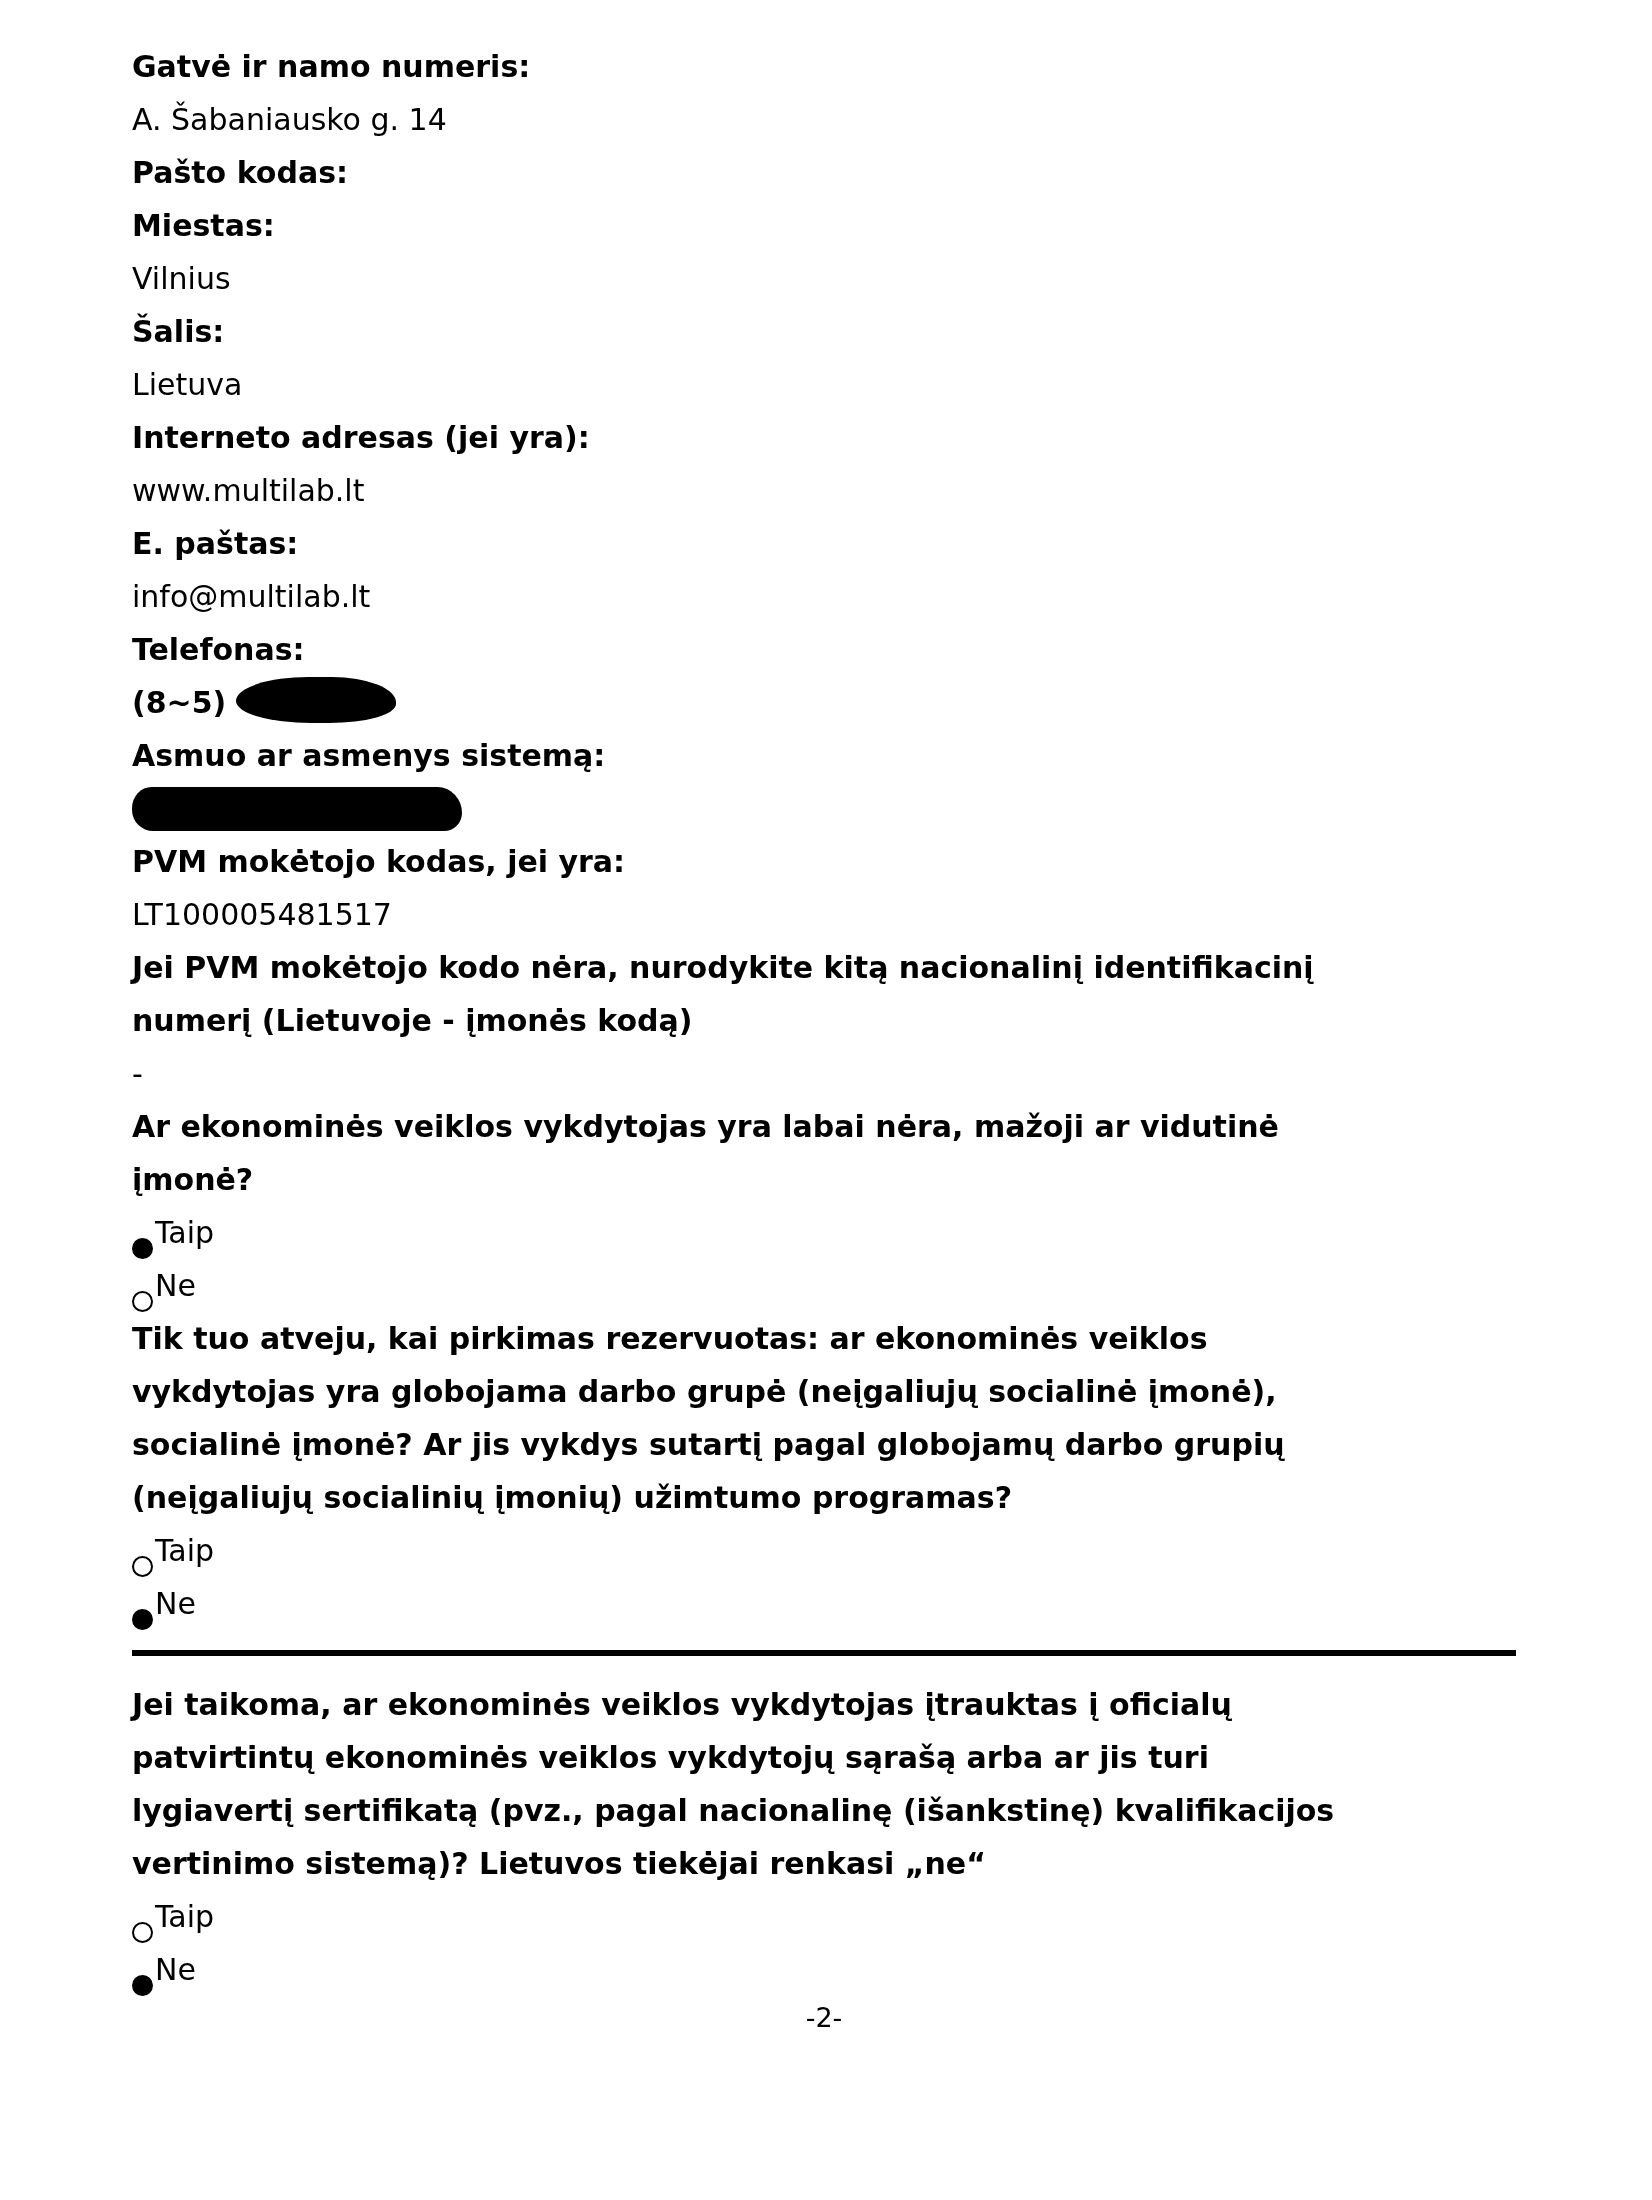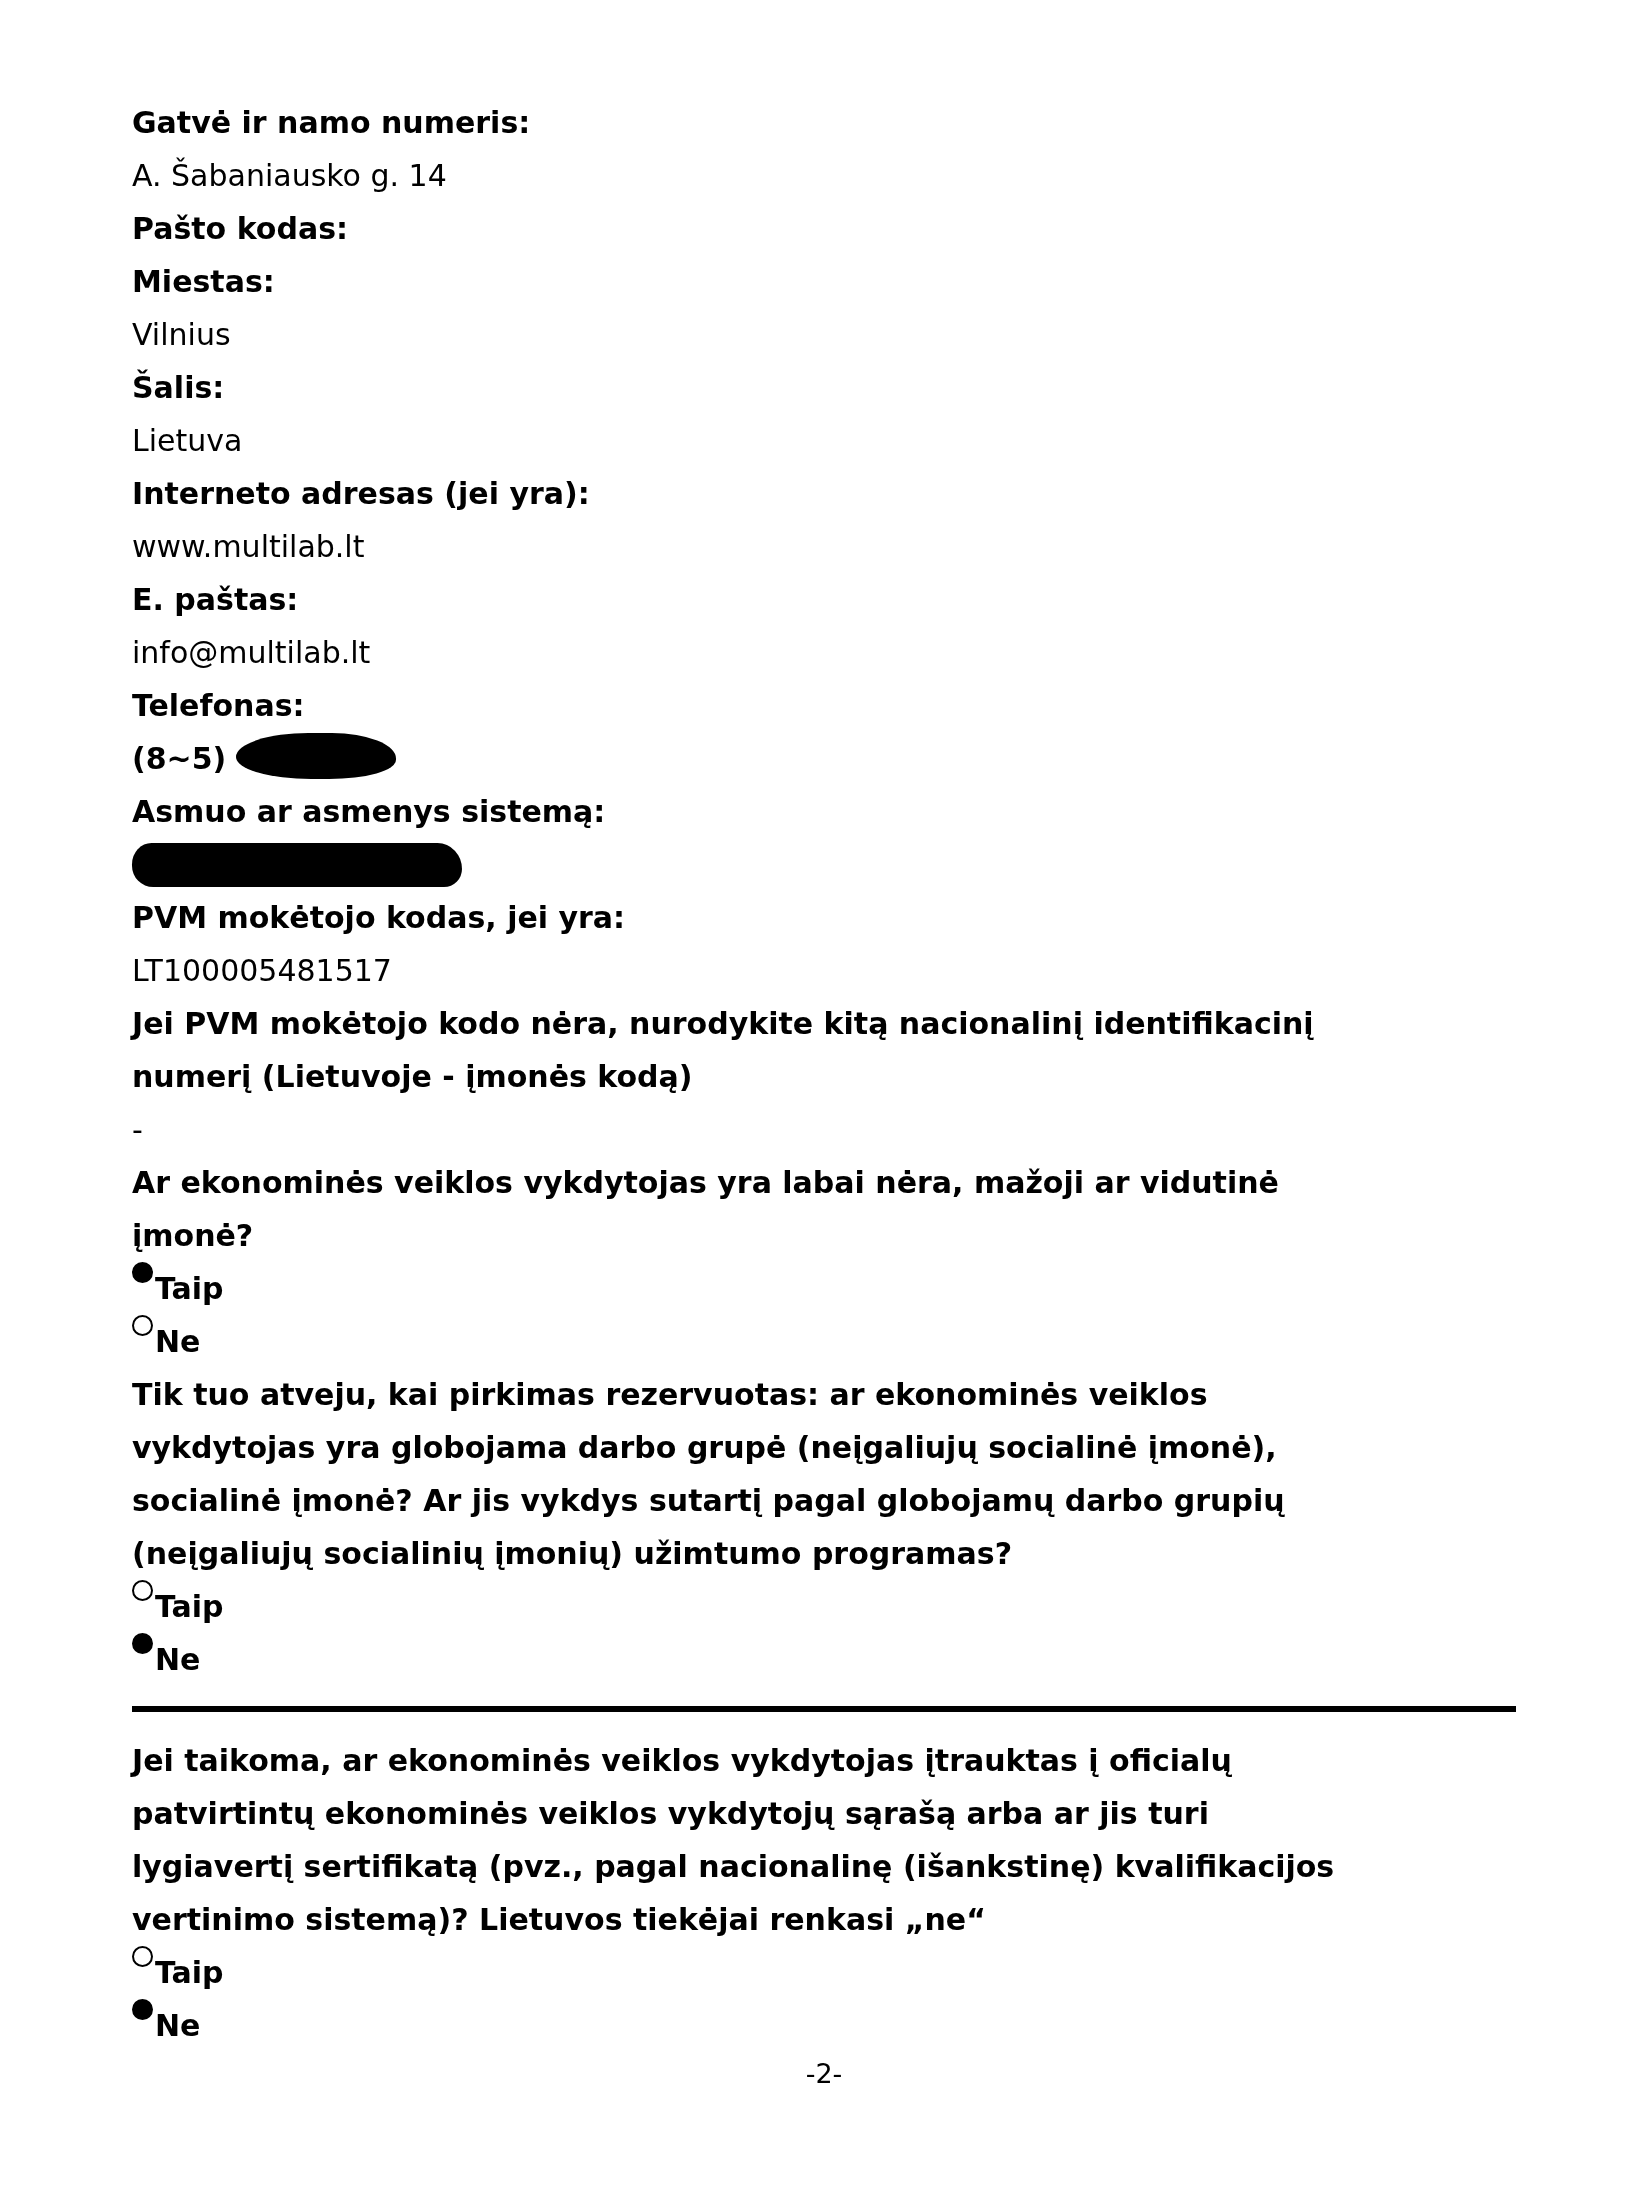--- a/index.html
+++ b/index.html
@@ -14,41 +14,40 @@
     line-height: 53px;
   }
   .page {
     position: relative;
     width: 1652px;
     height: 2200px;
     overflow: hidden;
     background: #ffffff;
   }
   .content {
-    padding: 96px 20px 0 132px;
+    padding: 40px 20px 0 132px;
     width: 1640px;
   }
   .label {
     font-weight: 700;
     white-space: pre-wrap;
   }
   .value {
     font-weight: 400;
   }
   .value-line {
     display: flex;
     align-items: center;
     height: 53px;
     font-weight: bold;
   }
   .option {
     display: flex;
-    align-items: flex-start;
+    align-items: flex-end;
     height: 53px;
-    font-weight: bold;
   }
   .radio {
     display: inline-block;
     width: 21px;
     height: 21px;
     border: 2.5px solid #000;
     border-radius: 50%;
     margin-right: 2px;
     flex: 0 0 auto;
   }

